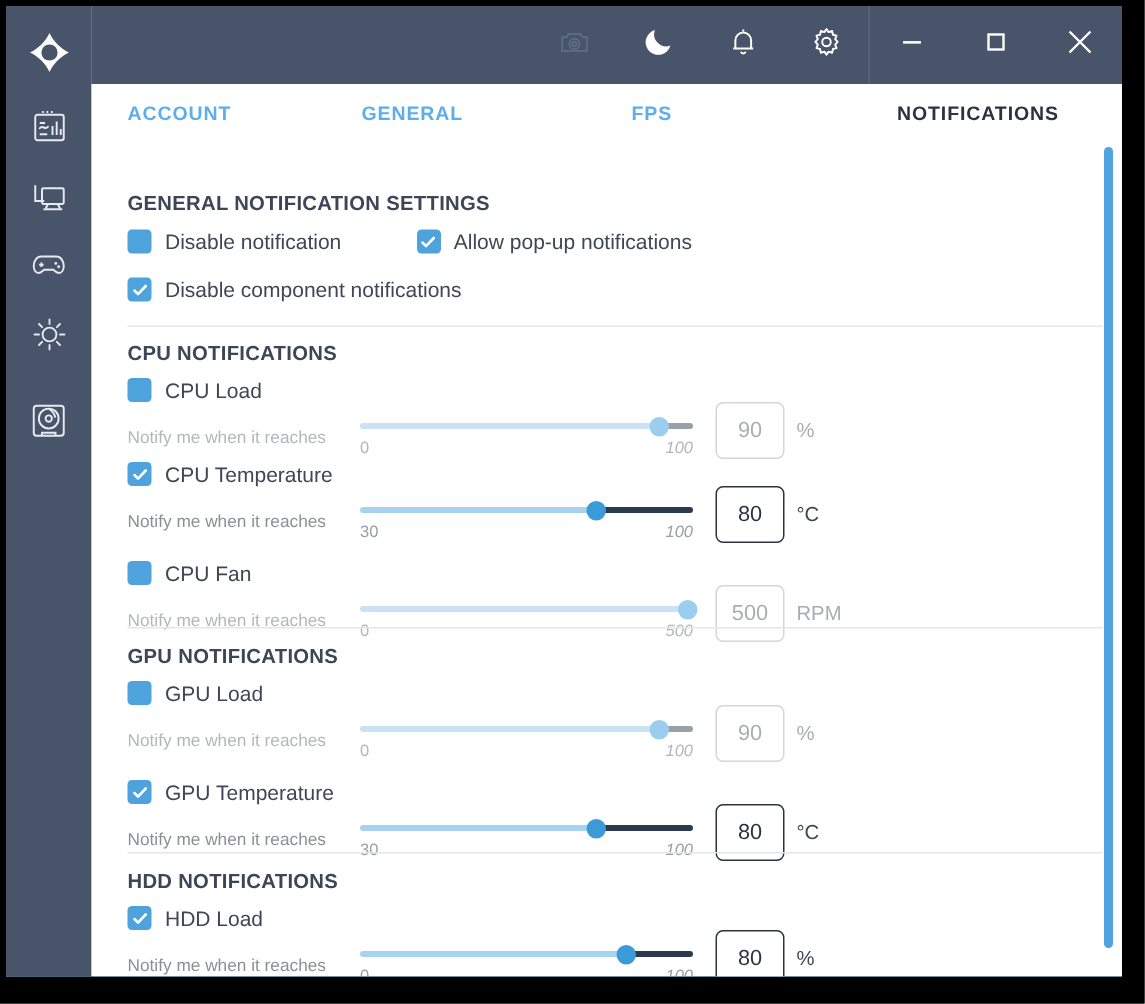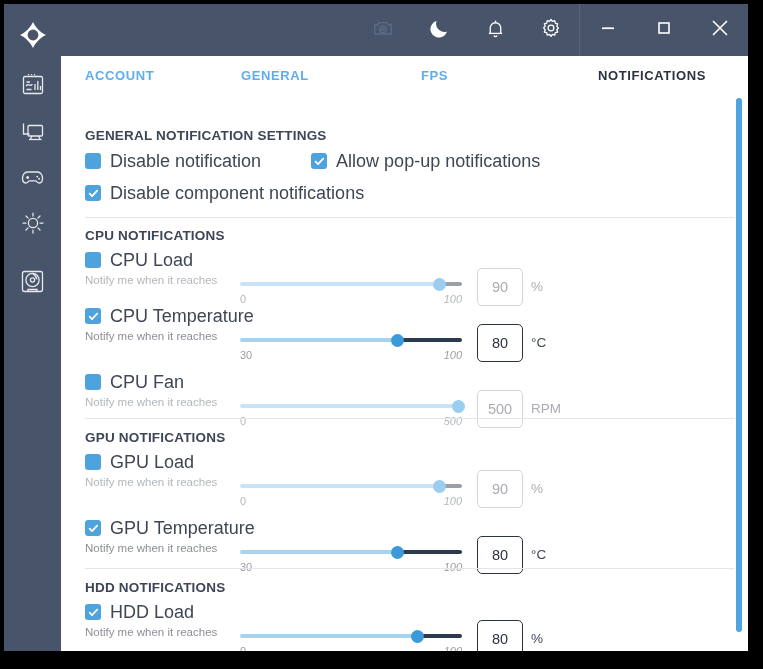--- a/index.html
+++ b/index.html
@@ -117,33 +117,33 @@
     width: 16px; height: 16px;
     border-radius: 3px;
     background: #4fa3dd;
     display: inline-flex;
     align-items: center; justify-content: center;
     flex: 0 0 auto;
     cursor: pointer;
   }
   .cbox svg { display: block; }
   .cblabel {
-    font-size: 18px;
+    font-size: 14px;
     color: #3f4654;
     margin-left: 9px;
     white-space: nowrap;
   }
 
   
   .threshrow {
     position: relative;
     height: 34px;
   }
   .notify-text {
-    position: absolute; left: 0; top: 3px;
+    position: absolute; left: 0; top: 15px;
     font-size: 11.5px;
     color: #8b8f96;
     white-space: nowrap;
     text-align: center;
   }
   .notify-text.dim { color: #b3b7bd; }
 
   .slider {
     position: absolute;
     left: 155px; top: 5px;

